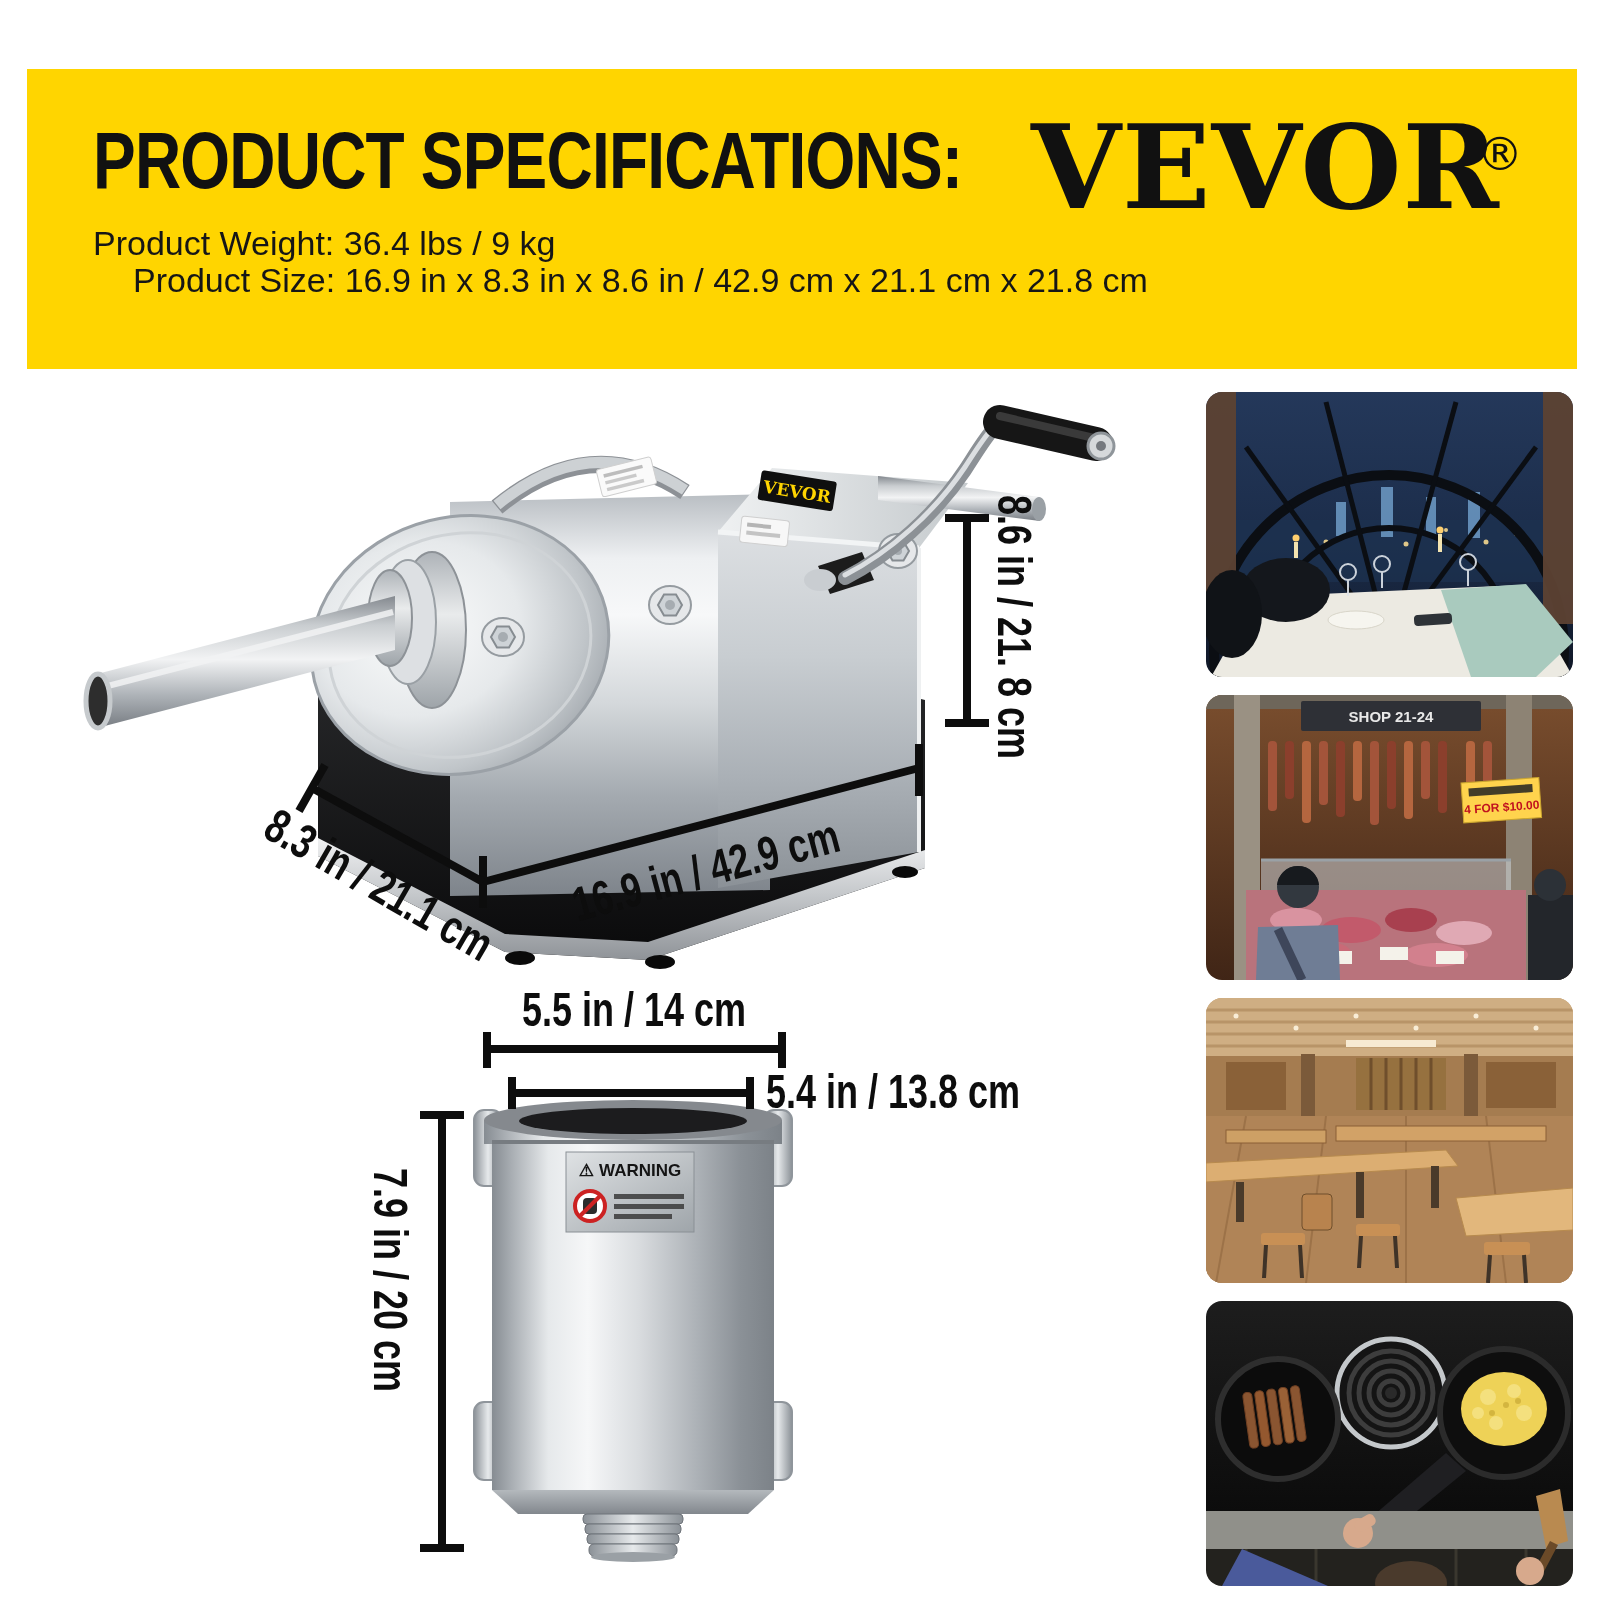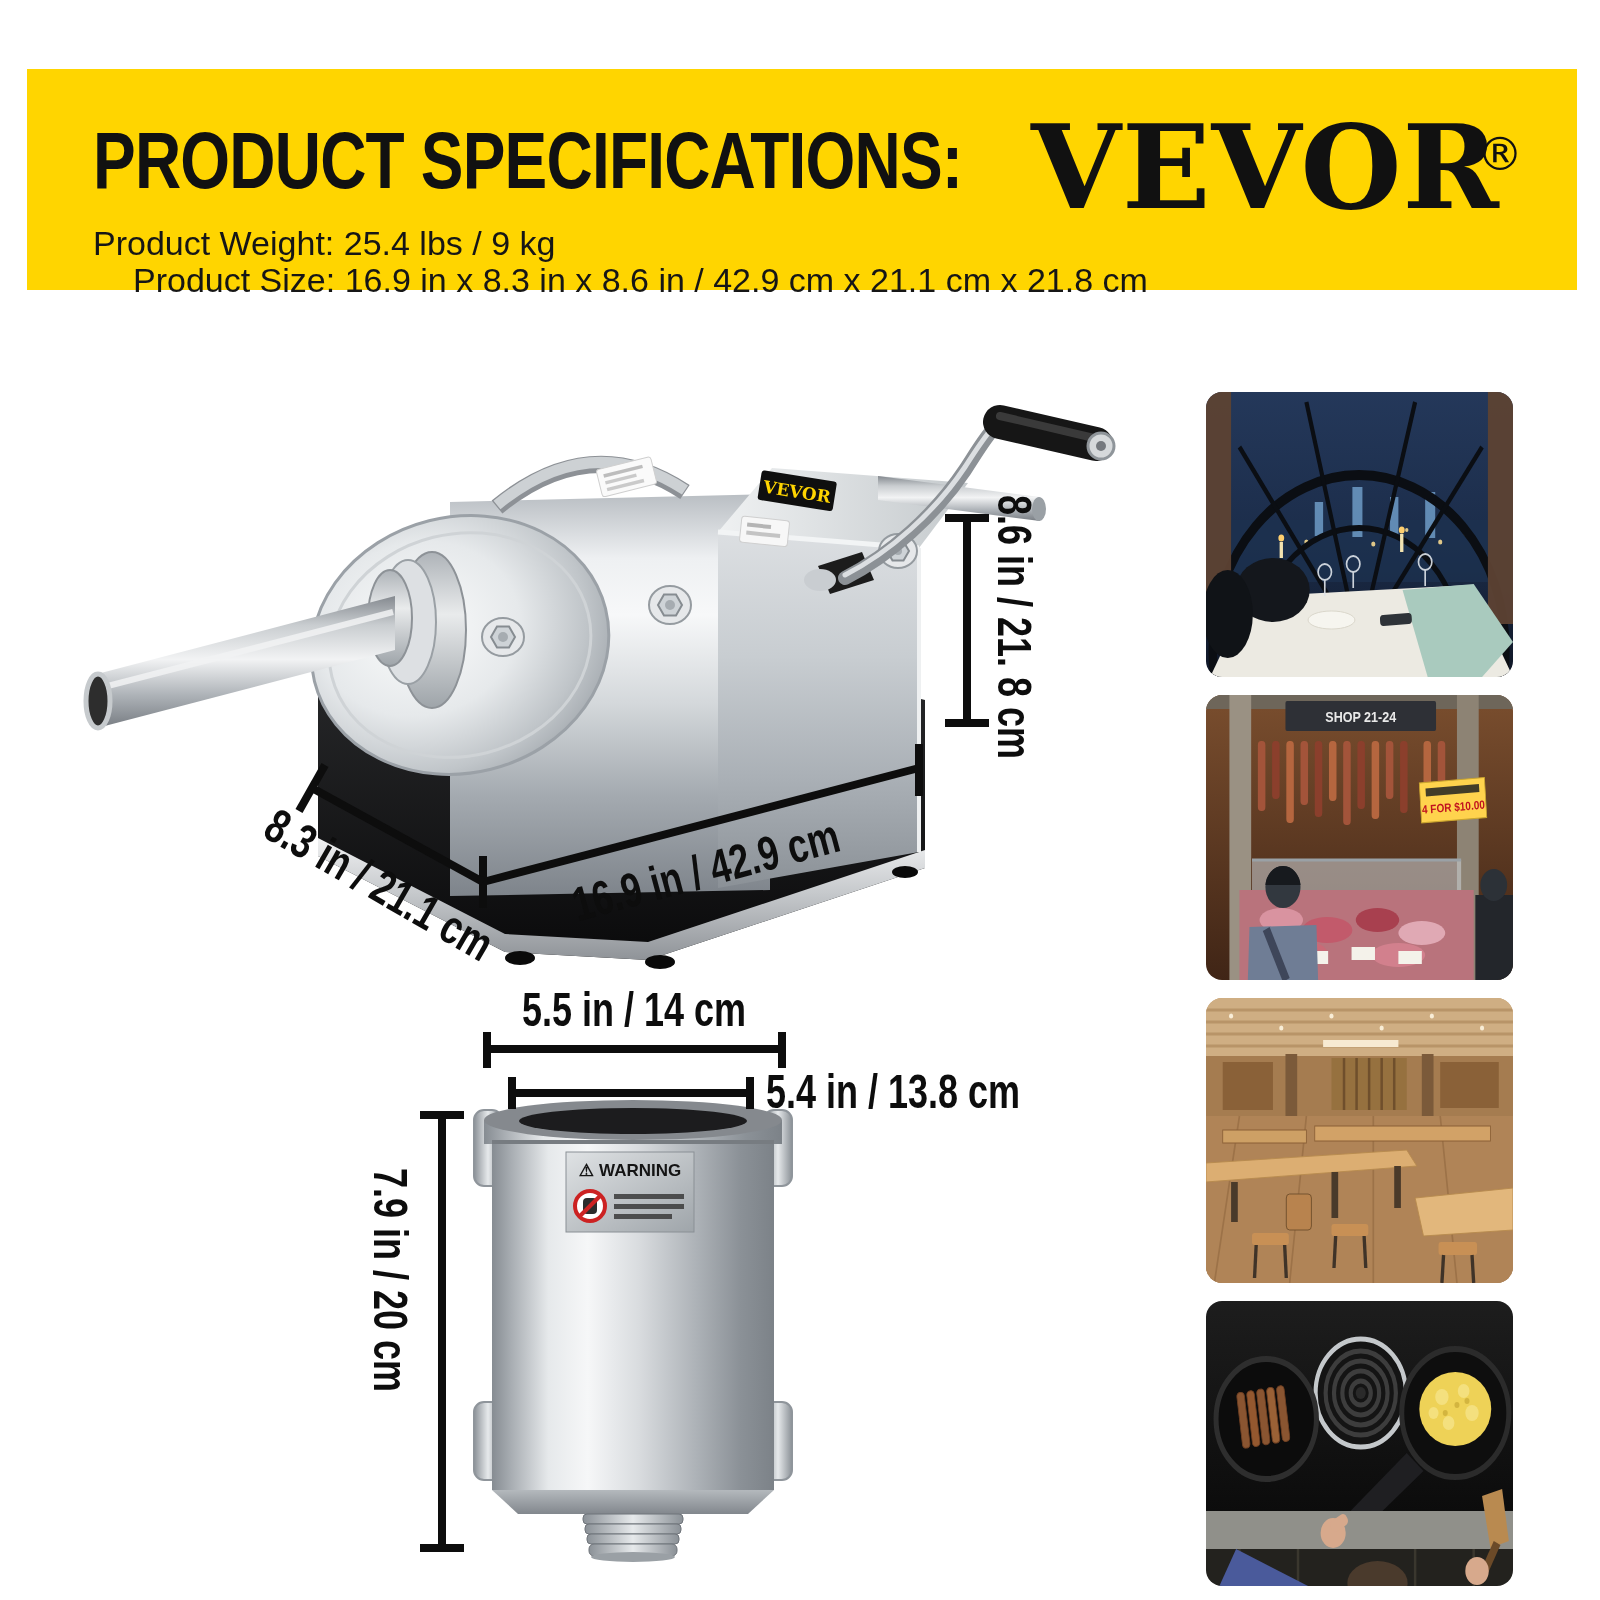--- a/index.html
+++ b/index.html
@@ -1,46 +1,46 @@
 <!DOCTYPE html>
 <html><head>
 <meta charset="utf-8">
 <style>
   html,body{margin:0;padding:0;background:#ffffff;}
   .canvas{position:relative;width:1600px;height:1600px;background:#ffffff;overflow:hidden;
           font-family:"Liberation Sans",sans-serif;}
   
-  .banner{position:absolute;left:27px;top:69px;width:1550px;height:221px;background:#FFD500;}
+  .banner{position:absolute;left:27px;top:69px;width:1550px;height:300px;background:#FFD500;}
   .banner-title{position:absolute;left:66px;top:52px;font-size:80px;font-weight:bold;
                 color:#111;letter-spacing:-1px;transform:scaleX(0.8);transform-origin:left center;
                 white-space:nowrap;line-height:1;}
   .banner-line{position:absolute;left:66px;color:#161616;font-size:34px;line-height:1;white-space:nowrap;}
   .banner-line.w{top:157px;}
   .banner-line.s{top:194px;margin-left:40px;}
   .brand{position:absolute;left:1004px;top:40px;font-family:"DejaVu Serif",serif;font-weight:bold;
          font-size:116px;line-height:1;color:#111;letter-spacing:1px;white-space:nowrap;}
   .brand-r{position:absolute;left:1450px;top:62px;font-family:"DejaVu Sans",sans-serif;
            font-size:46px;color:#111;line-height:1;}
   
-  .photo{position:absolute;left:1206px;width:307px;height:285px;border-radius:16px;overflow:hidden;}
+  .photo{position:absolute;left:1206px;width:367px;height:285px;border-radius:16px;overflow:hidden;}
   .photo svg{display:block;width:100%;height:100%;}
   
   .diagram{position:absolute;left:0;top:0;width:1600px;height:1600px;}
   .dimtext{font-family:"Liberation Sans",sans-serif;font-weight:bold;font-size:48px;fill:#0d0d0d;}
   .dimline{stroke:#0d0d0d;stroke-width:8;fill:none;}
   .photo-sign{font-family:"Liberation Sans",sans-serif;}
 </style>
 </head>
 <body>
 
 <div class="canvas">
 
   <div class="banner">
     <div class="banner-title">PRODUCT SPECIFICATIONS:</div>
-    <div class="banner-line w">Product Weight: 25.4 lbs / 9 kg</div>
+    <div class="banner-line w">Product Weight: 36.4 lbs / 9 kg</div>
     <div class="banner-line s">Product Size: 16.9 in x 8.3 in x 8.6 in / 42.9 cm x 21.1 cm x 21.8 cm</div>
     <div class="brand">VEVOR</div>
     <div class="brand-r">®</div>
   </div>
 
   <svg class="diagram" viewBox="0 0 1600 1600">
     <defs>
       <linearGradient id="gBaseDark" x1="0" y1="0" x2="0" y2="1">
         <stop offset="0" stop-color="#2a2b2d"></stop>
           <stop offset="1" stop-color="#0a0a0b"></stop>

